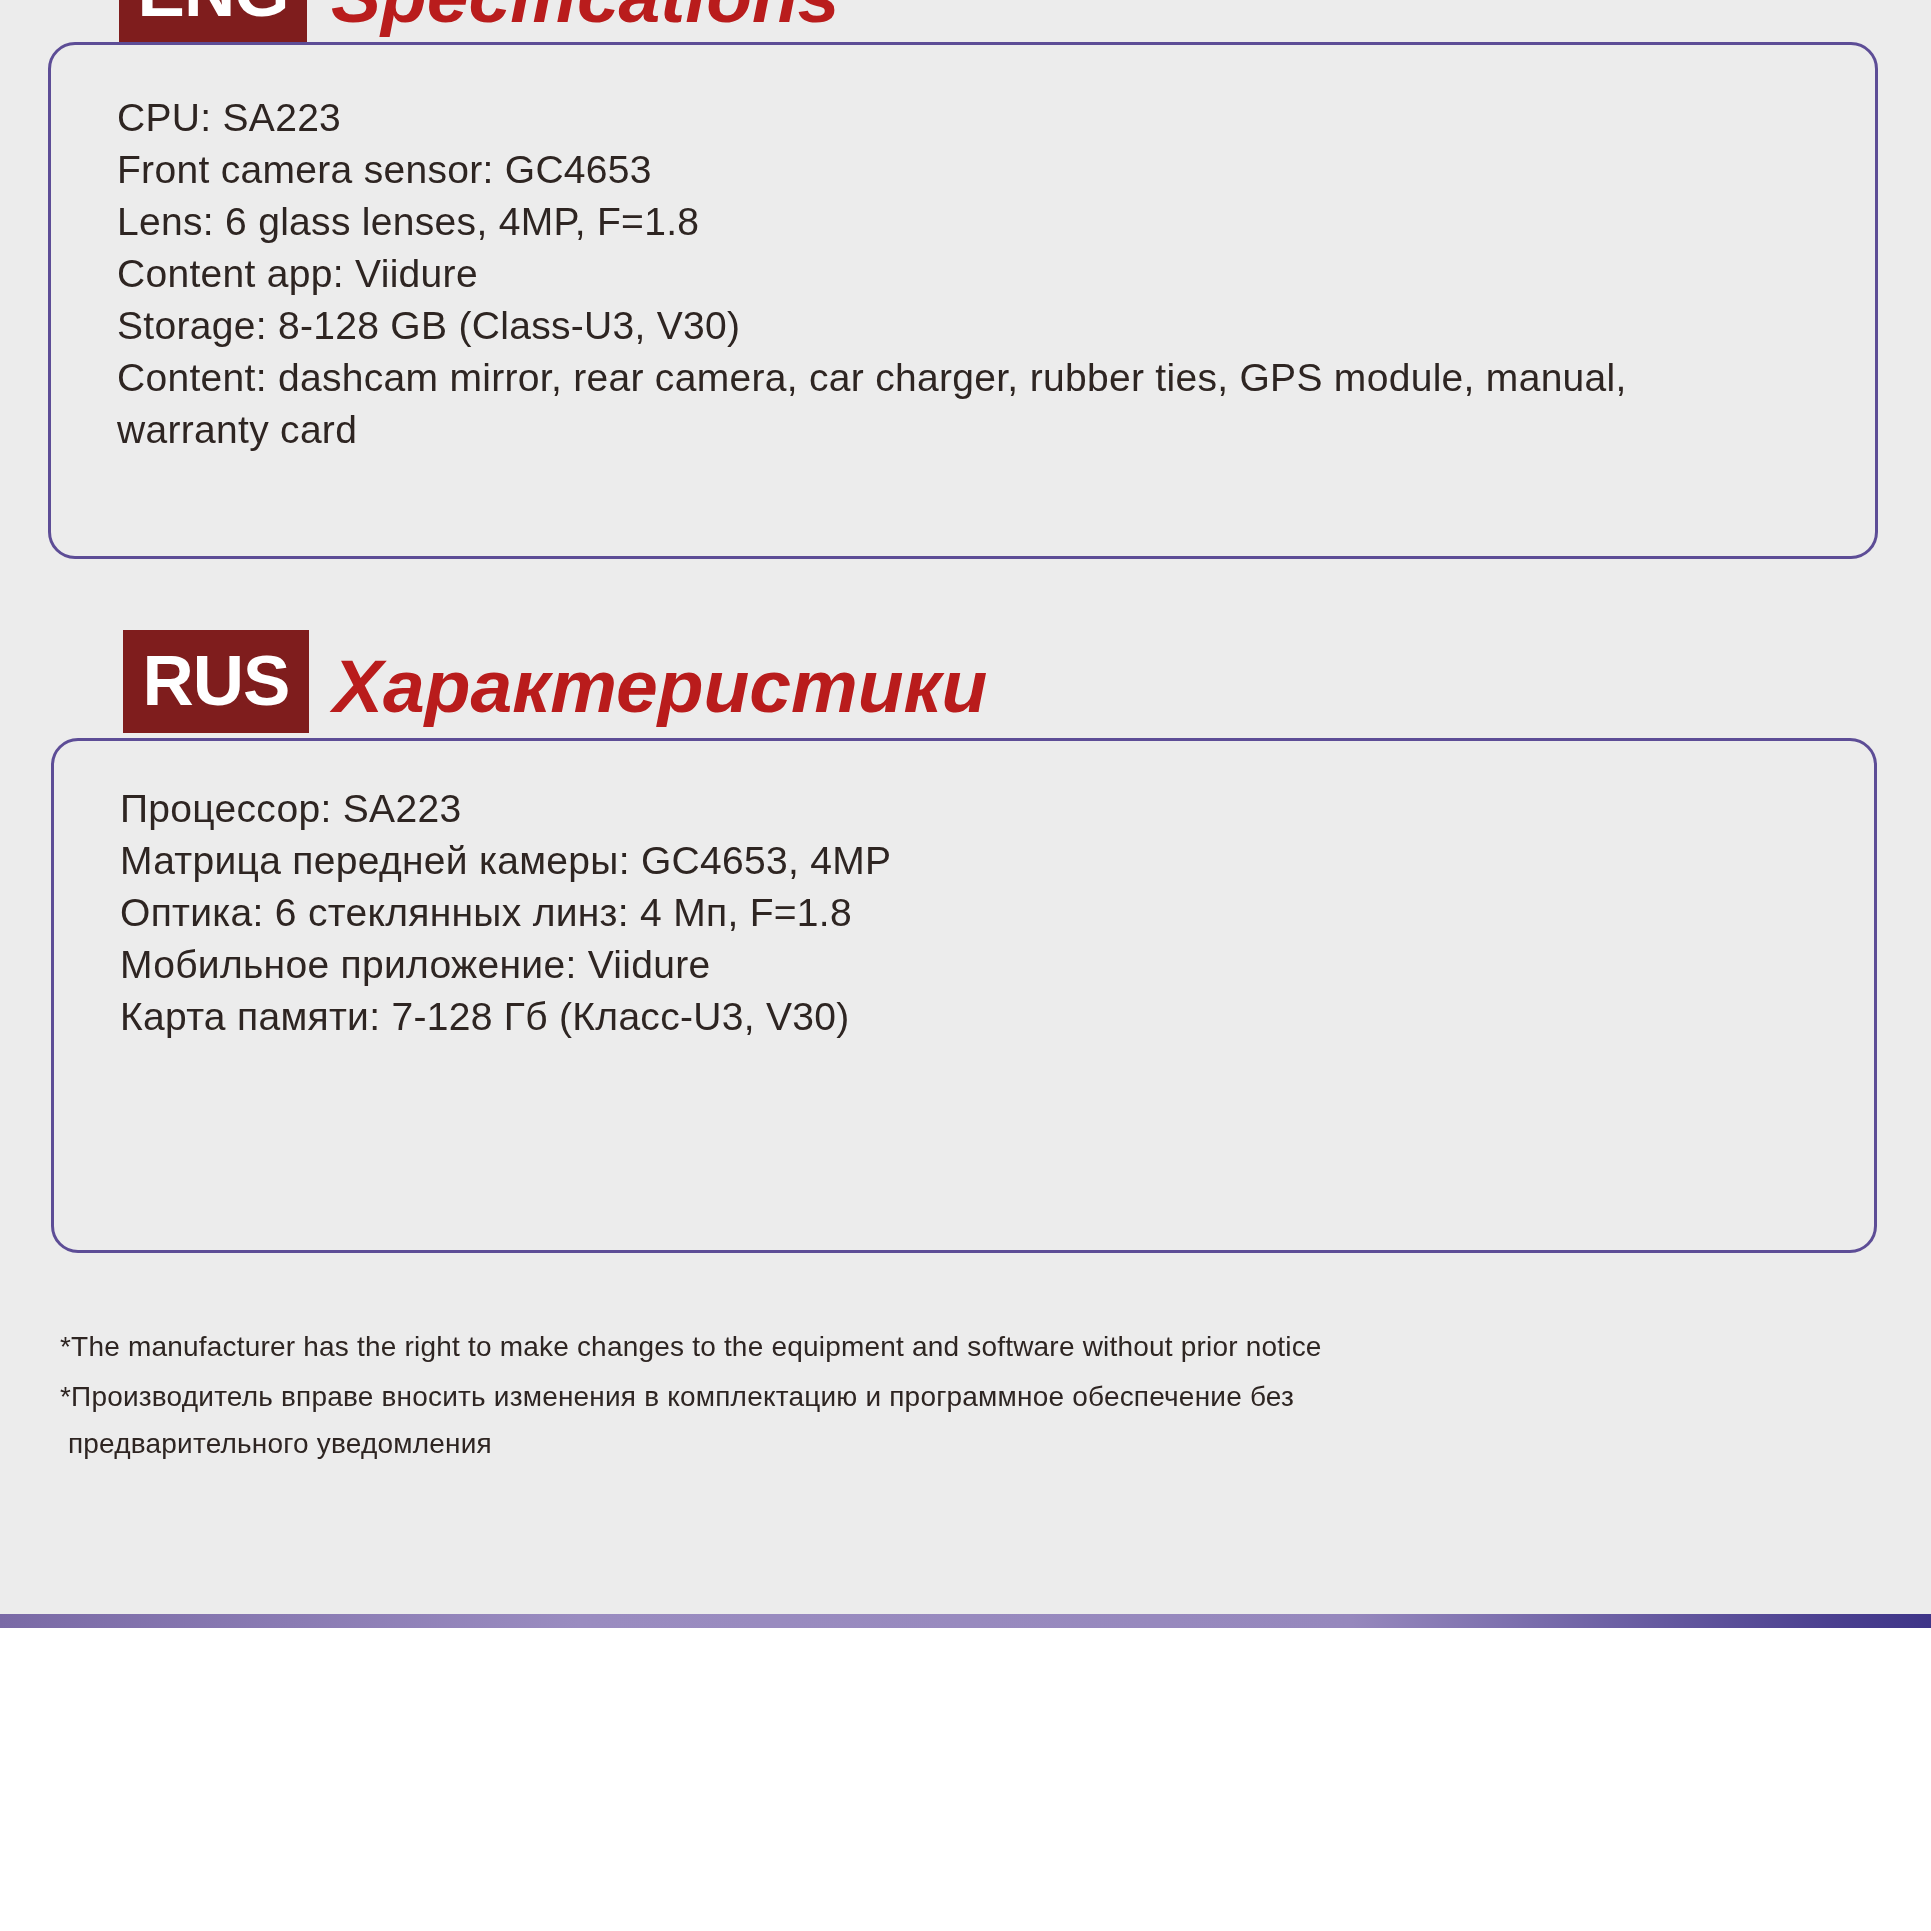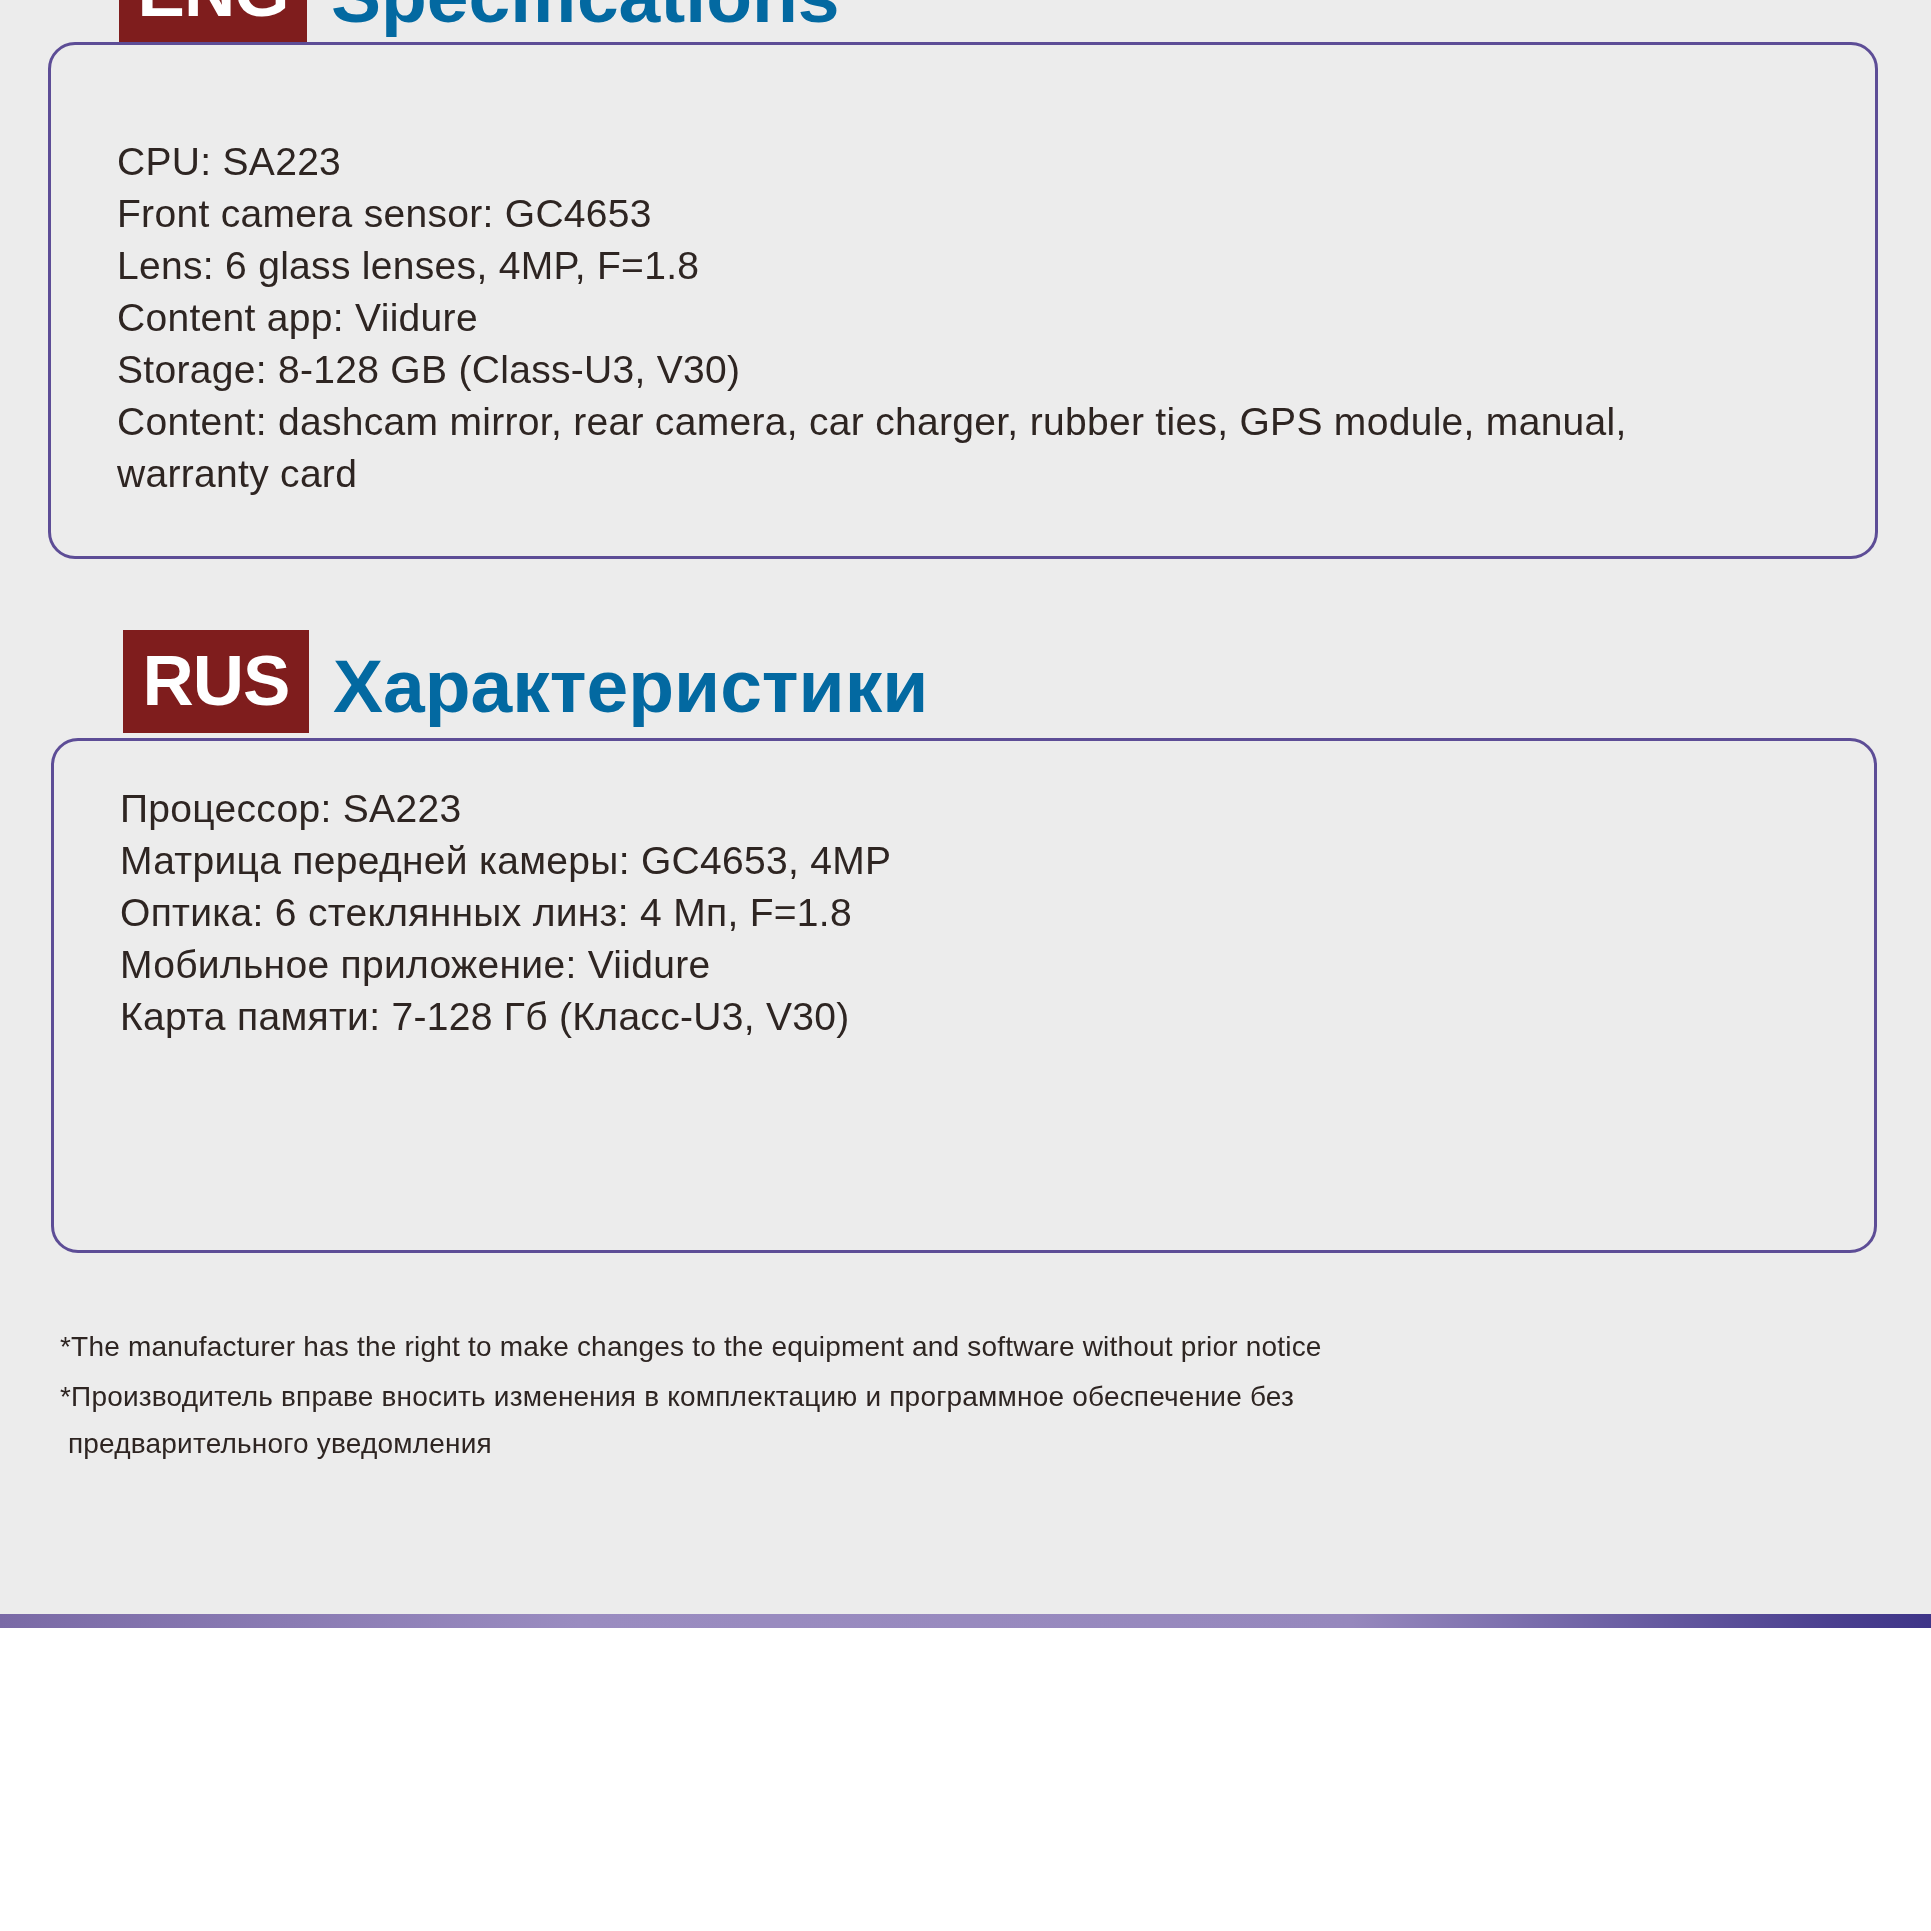--- a/index.html
+++ b/index.html
@@ -16,22 +16,22 @@
     position: absolute; left: 0; top: 1614px; width: 1931px; height: 13.5px;
     background: linear-gradient(90deg, #7a6aa6 0%, #9a8cc0 30%, #9688bd 70%, #4a3f8f 95%, #3e3588 100%);
   }
   .badge {
     position: absolute; background: #7f1d1d; color: #ffffff;
     font-weight: bold; font-size: 71px; letter-spacing: -1px;
     display: flex; align-items: flex-end; justify-content: center;
     box-sizing: border-box; padding-bottom: 11.6px; text-align: center;
   }
   .section-title {
-    position: absolute; color: #0369a1; font-weight: bold; font-size: 75px;
-    white-space: nowrap; letter-spacing: 0px; line-height: 1;
+    position: absolute; color: #b91c1c; font-weight: bold; font-size: 75px;
+    white-space: nowrap; letter-spacing: 0px; line-height: 1; font-style: italic;
   }
   .spec-box {
     position: absolute; border: 3.9px solid #5d4d96; border-radius: 27px;
     box-sizing: border-box;
   }
   .spec-list { position: absolute; margin: 0; padding: 0; list-style: none; }
   .spec-line {
     font-size: 39px; color: #2e2522; line-height: 52px; white-space: nowrap;
     letter-spacing: 0.3px;
   }
@@ -44,21 +44,21 @@
 <body>
 
 <div class="paper"></div>
 
 <div class="badge" style="left:119px; top:-60px; width:188px; height:104px;">
   <span>ENG</span>
 </div>
 <div class="section-title" style="left:331px; top:-41px;">Specifications</div>
 
 <div class="spec-box" style="left:48px; top:42px; width:1830px; height:517px;"></div>
-<ul class="spec-list" style="left:117px; top:92px;margin-top:44px;">
+<ul class="spec-list" style="left:117px; top:92px;">
   <li class="spec-line">CPU: SA223</li>
   <li class="spec-line">Front camera sensor: GC4653</li>
   <li class="spec-line">Lens: 6 glass lenses, 4MP,  F=1.8</li>
   <li class="spec-line">Content app: Viidure</li>
   <li class="spec-line">Storage: 8-128 GB (Class-U3, V30)</li>
   <li class="spec-line">Content: dashcam mirror, rear camera, car charger, rubber ties, GPS module, manual,</li>
   <li class="spec-line">warranty card</li>
 </ul>
 
 <div class="badge" style="left:123px; top:630px; width:186px; height:103px;">

